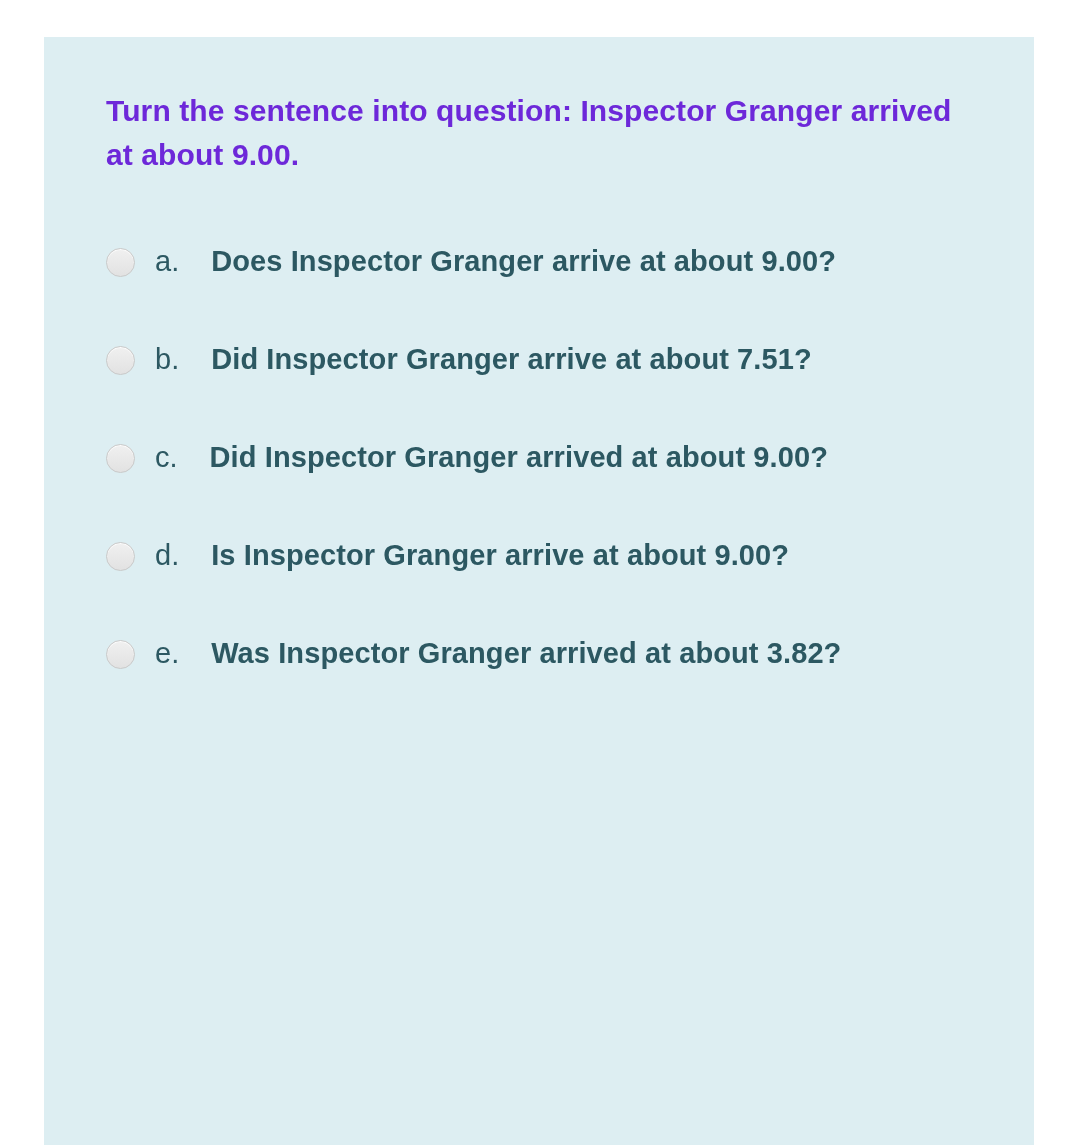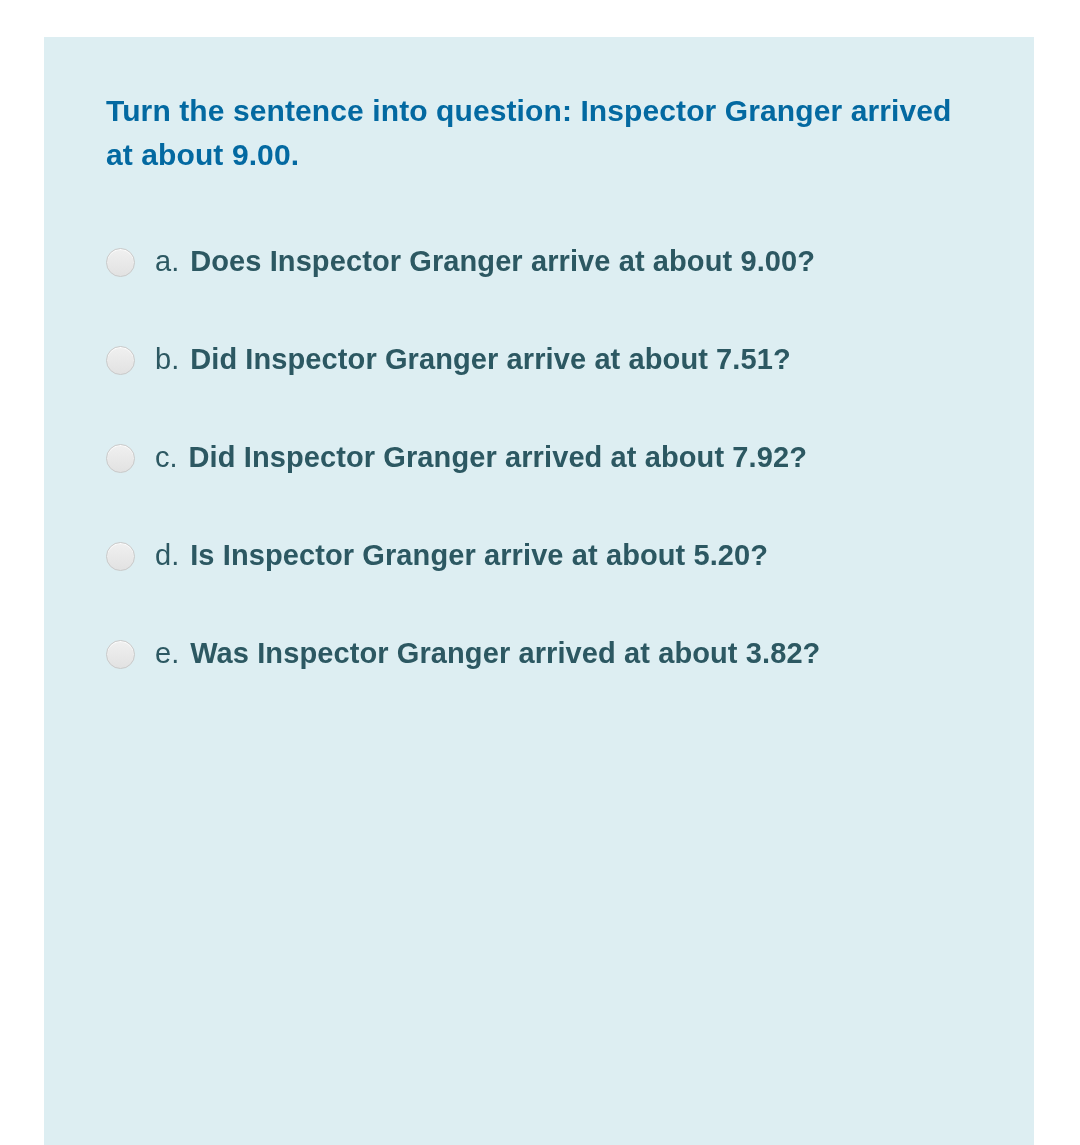--- a/index.html
+++ b/index.html
@@ -21,21 +21,21 @@
     position: absolute;
     left: 44px;
     top: 37px;
     width: 990px;
     min-height: 1108px;
     background: #ddeef2;
     box-sizing: border-box;
     padding: 52px 40px 40px 62px;
   }
   .question-text {
-    color: #0369a1;
+    color: #6d28d9;
     font-size: 30px;
     font-weight: bold;
     line-height: 1.46;
     letter-spacing: 0.1px;
     margin: 0 0 62px 0;
     max-width: 870px;
   }
   .options {
     margin: 0;
     padding: 0;
@@ -72,20 +72,21 @@
     line-height: 1.52;
     margin-right: 11px;
     white-space: pre;
   }
   .option-text {
     color: #2c5862;
     font-size: 29px;
     font-weight: bold;
     line-height: 1.52;
     letter-spacing: 0.1px;
+    margin-left: 21px;
   }
 </style>
 </head>
 <body>
 
 <div id="root">
   <div class="quiz-card">
 
     <p class="question-text">Turn the sentence into question: Inspector Granger arrived at about 9.00.</p>
 
@@ -104,29 +105,29 @@
         <span class="option-body">
           <span class="option-letter">b.</span>
           <span class="option-text">Did Inspector Granger arrive at about 7.51?</span>
         </span>
       </li>
 
       <li class="option-row">
         <span class="radio"></span>
         <span class="option-body">
           <span class="option-letter">c.</span>
-          <span class="option-text">Did Inspector Granger arrived at about 7.92?</span>
+          <span class="option-text">Did Inspector Granger arrived at about 9.00?</span>
         </span>
       </li>
 
       <li class="option-row">
         <span class="radio"></span>
         <span class="option-body">
           <span class="option-letter">d.</span>
-          <span class="option-text"> Is Inspector Granger arrive at about 5.20?</span>
+          <span class="option-text"> Is Inspector Granger arrive at about 9.00?</span>
         </span>
       </li>
 
       <li class="option-row">
         <span class="radio"></span>
         <span class="option-body">
           <span class="option-letter">e.</span>
           <span class="option-text">Was Inspector Granger arrived at about 3.82?</span>
         </span>
       </li>

